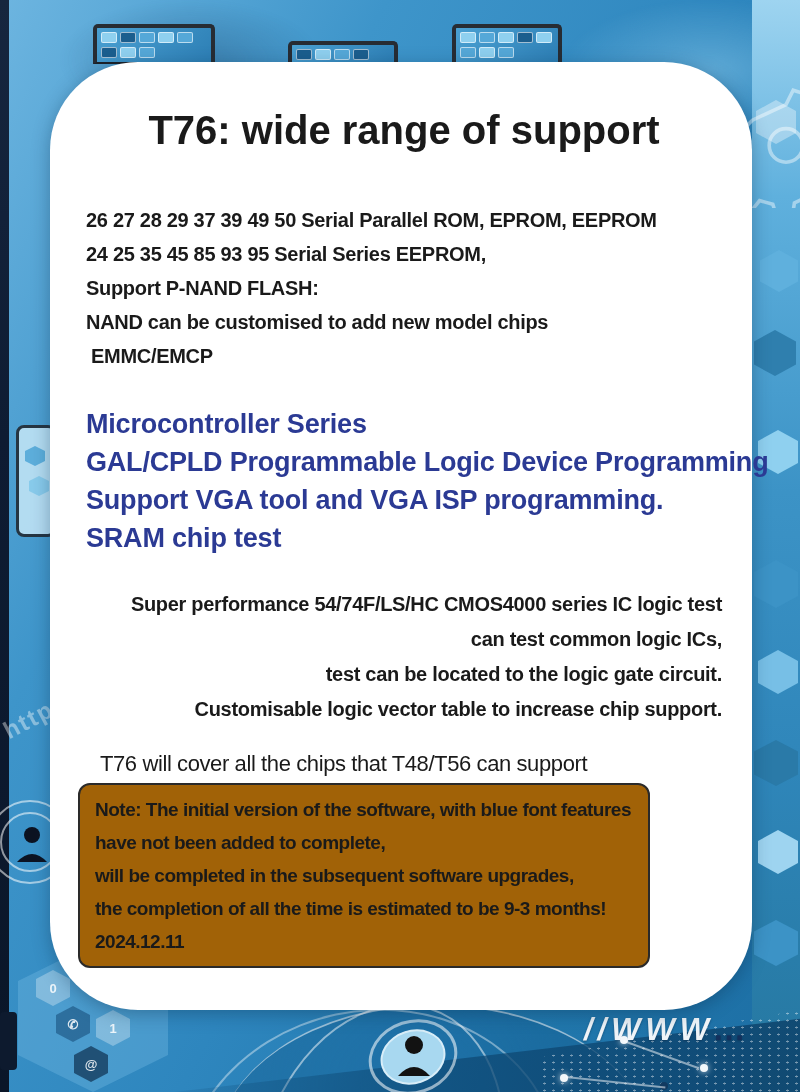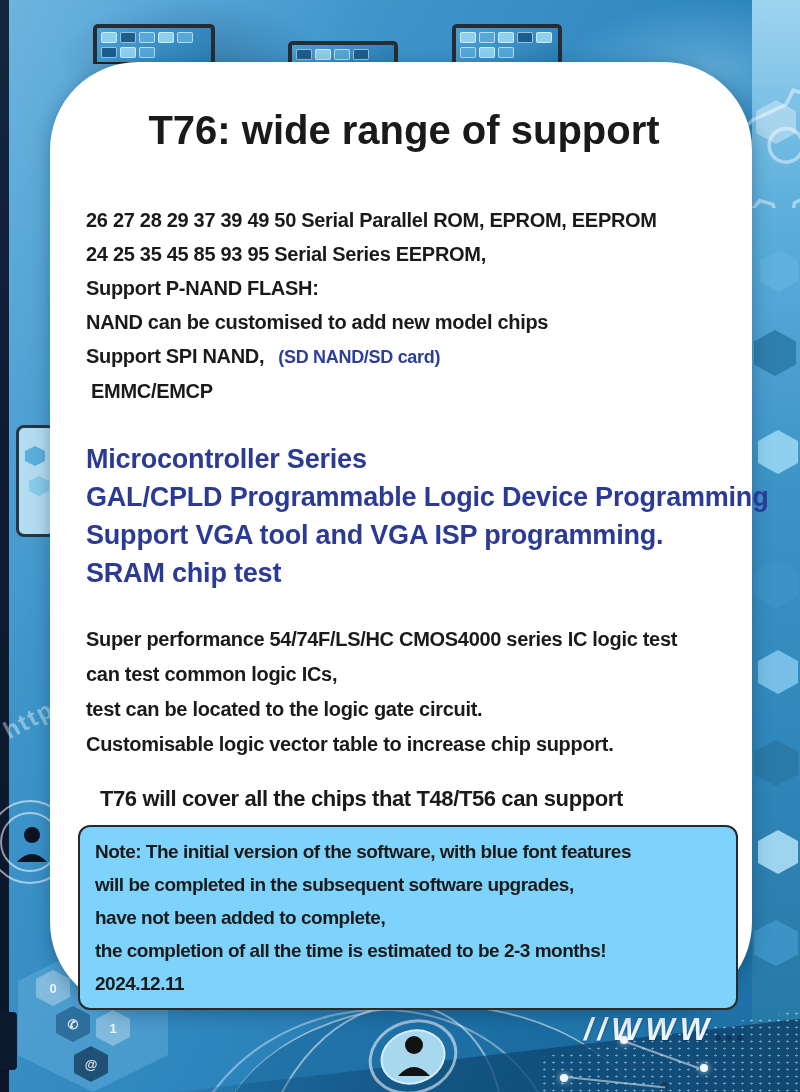--- a/index.html
+++ b/index.html
@@ -78,28 +78,28 @@
 
   .line { font-weight:bold; color:#1a1a1a; font-size:20px; line-height:34px;
     letter-spacing:-0.3px; white-space:nowrap; }
   .intro { margin-top:50px; }
   .spi-blue { color:#2d3f97; font-size:18px; margin-left:14px; }
   .emmc { padding-left:5px; }
 
   .blue-sec { margin-top:32px; }
   .blue-sec .line { color:#2b3a94; font-size:27px; line-height:38px; letter-spacing:-0.2px; }
 
-  .logic-sec { margin-top:30px; }
+  .logic-sec { margin-top:30px;text-align:right; }
   .logic-sec .line { line-height:35px; }
 
-  .cover-line { margin-top:24px; padding-left:14px; font-weight:bold; color:#1a1a1a;
+  .cover-line { margin-top:24px; padding-left:14px; font-weight:normal; color:#1a1a1a;
     font-size:22px; letter-spacing:-0.4px; white-space:nowrap; }
 
-  .note-box { margin-top:13px; margin-left:-8px; width:660px;
-    border:2px solid #2a2a2a; border-radius:12px; padding:8px 15px; background:#7dd3fc; }
+  .note-box { margin-top:6px; margin-left:-8px; width:572px;
+    border:2px solid #2a2a2a; border-radius:12px; padding:8px 15px; background:#a16207; }
   .note-box .line { font-size:19px; line-height:33px; letter-spacing:-0.5px; }
 </style>
 </head>
 <body>
 
 <div class="bg-layer">
   <div class="bg-glow glow1"></div>
   <div class="bg-glow glow2"></div>
   <div class="dark-edge"></div>
 
@@ -206,23 +206,20 @@
 
 <div class="card">
 
   <h1 class="title">T76: wide range of support</h1>
 
   <div class="intro">
     <div class="line">26 27 28 29 37 39 49 50 Serial Parallel ROM, EPROM, EEPROM</div>
     <div class="line">24 25 35 45 85 93 95 Serial Series EEPROM,</div>
     <div class="line">Support P-NAND FLASH:</div>
     <div class="line">NAND can be customised to add new model chips</div>
-    <div class="line">
-      <span>Support SPI NAND,</span><span class="spi-blue">(SD NAND/SD card)</span>
-    </div>
     <div class="line emmc">EMMC/EMCP</div>
   </div>
 
   <div class="blue-sec">
     <div class="line">Microcontroller Series</div>
     <div class="line">GAL/CPLD Programmable Logic Device Programming</div>
     <div class="line">Support VGA tool and VGA ISP programming.</div>
     <div class="line">SRAM chip test</div>
   </div>
 
@@ -230,19 +227,19 @@
     <div class="line">Super performance 54/74F/LS/HC CMOS4000 series IC logic test</div>
     <div class="line">can test common logic ICs,</div>
     <div class="line">test can be located to the logic gate circuit.</div>
     <div class="line">Customisable logic vector table to increase chip support.</div>
   </div>
 
   <div class="cover-line">T76 will cover all the chips that T48/T56 can support</div>
 
   <div class="note-box">
     <div class="line">Note: The initial version of the software, with blue font features</div>
+    <div class="line">have not been added to complete,</div>
     <div class="line">will be completed in the subsequent software upgrades,</div>
-    <div class="line">have not been added to complete,</div>
-    <div class="line">the completion of all the time is estimated to be 2-3 months!</div>
+    <div class="line">the completion of all the time is estimated to be 9-3 months!</div>
     <div class="line">2024.12.11</div>
   </div>
 
 </div>
 
 </body></html>

